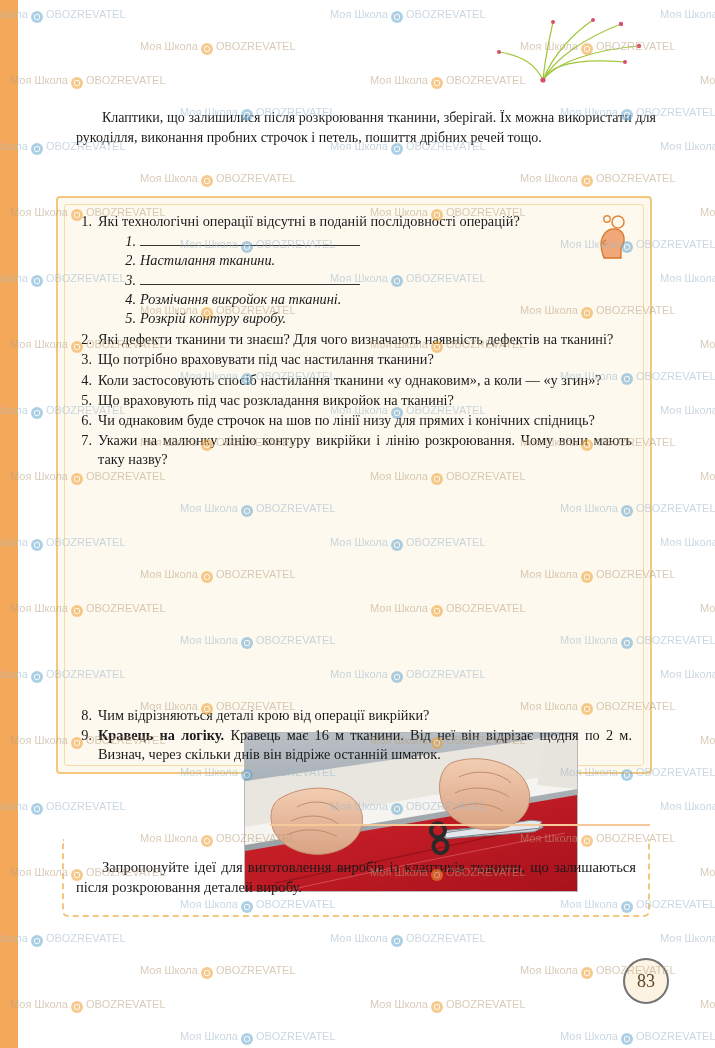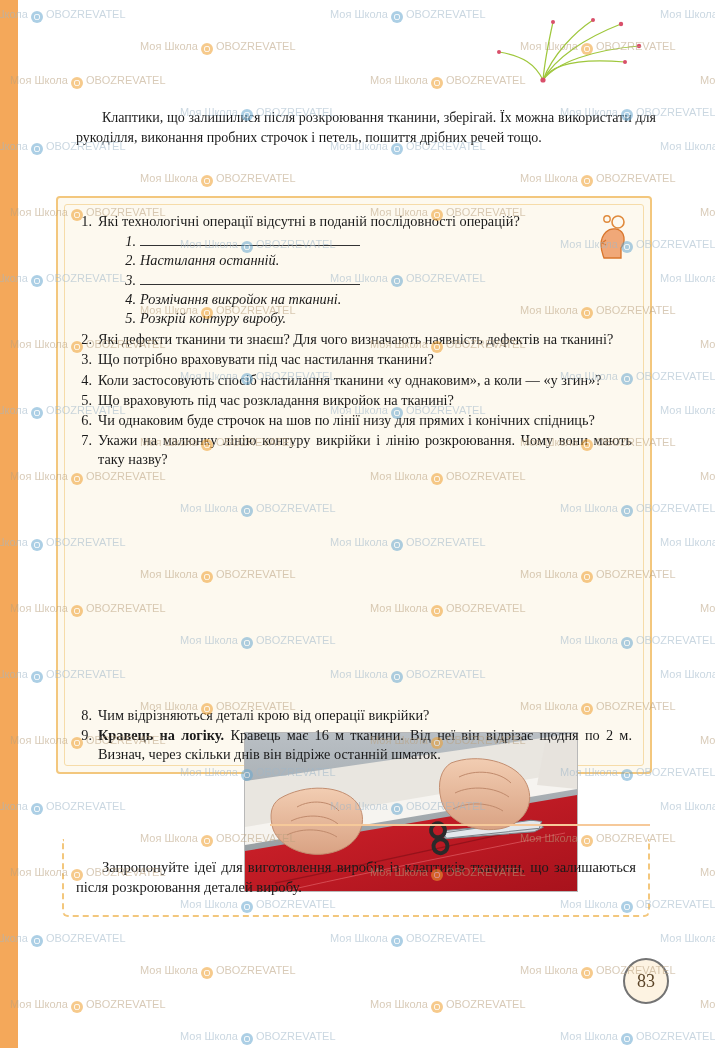--- a/index.html
+++ b/index.html
@@ -312,21 +312,21 @@
       <div class="qitem">
         <span class="qnum">1.</span>
         <span class="qtext">Які технологічні операції відсутні в поданій послідовності операцій?</span>
         <div class="sublist">
           <div class="subitem">
             <span class="subnum">1.</span>
             <span class="blankline"></span>
           </div>
           <div class="subitem">
             <span class="subnum">2.</span>
-            <span class="it">Настилання останній.</span>
+            <span class="it">Настилання тканини.</span>
           </div>
           <div class="subitem">
             <span class="subnum">3.</span>
             <span class="blankline"></span>
           </div>
           <div class="subitem">
             <span class="subnum">4.</span>
             <span class="it">Розмічання викройок на тканині.</span>
           </div>
           <div class="subitem">

